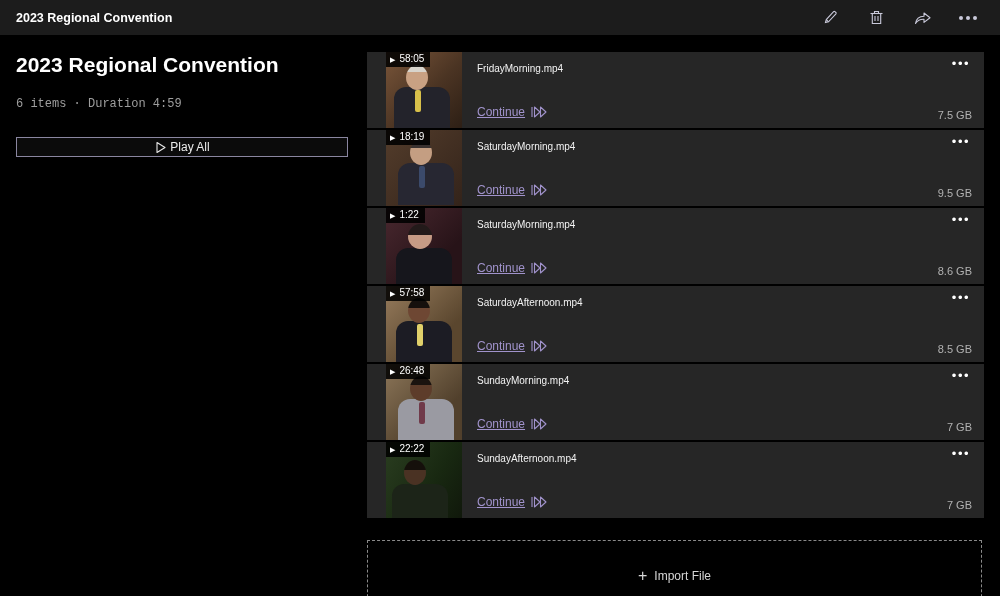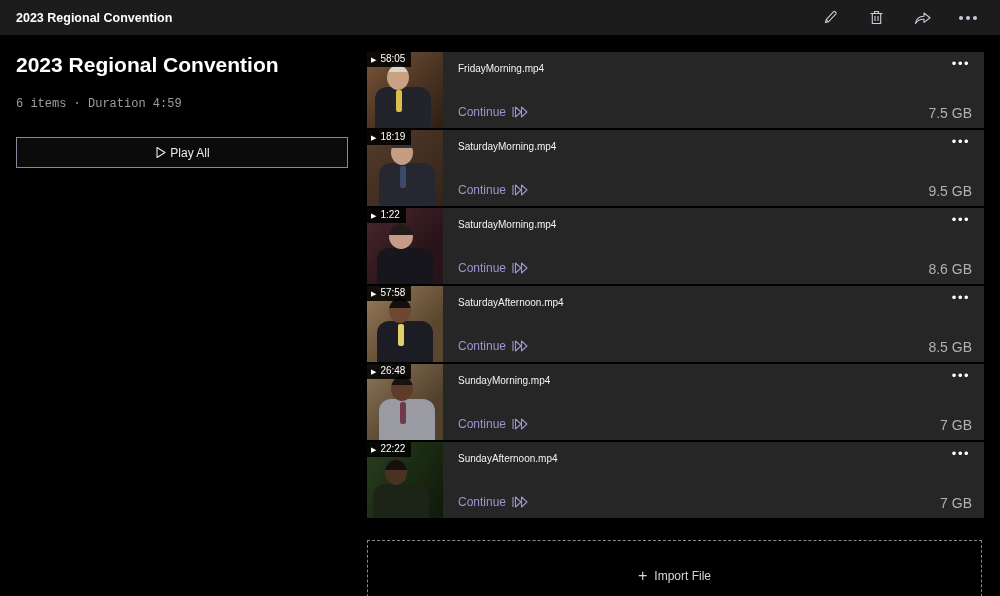--- a/index.html
+++ b/index.html
@@ -29,37 +29,37 @@
   .icon-btn svg { display: block; }
   .dots { display: flex; gap: 3px; align-items: center; }
   .dots span { width: 4px; height: 4px; border-radius: 50%; background: #c9c9da; display: block; }
 
   
   .left-panel { position: absolute; left: 16px; top: 52px; width: 334px; }
   .pl-title { font-size: 21px; font-weight: bold; color: #fff; line-height: 1.2; }
   .pl-summary { margin-top: 20px; font-size: 12px; color: #9e9e9e; font-family: Liberation Mono, monospace; }
   .pl-buttons { margin-top: 26px; display: flex; flex-direction: column; gap: 13px; }
   .pill-btn {
-    width: 332px; height: 31px;
+    width: 332px; height: 20px;
     background: #0b0b0b;
     border: 1px solid #8a86a0;
     color: #eaeaea; font-size: 12px;
     font-family: inherit;
     display: flex; align-items: center; justify-content: center; gap: 3px;
     cursor: pointer;
   }
   .pill-btn svg { display: block; }
 
   
   .list { position: absolute; left: 367px; top: 52px; width: 617px; }
   .row {
     position: relative; height: 76px; margin-bottom: 2px;
     background: #262626; display: flex; cursor: pointer;
   }
-  .thumb { position: relative; width: 76px; height: 76px; flex: none; overflow: hidden; }
+  .thumb { position: relative; width: 76px; height: 76px; flex: none; overflow: hidden; margin-left: 19px; }
   .badge {
     position: absolute; top: 0; left: 0; z-index: 3;
     background: rgba(0,0,0,0.88);
     display: flex; align-items: center; gap: 4px;
     padding: 2px 6px 3px 4px;
   }
   .badge .play-glyph { font-size: 7px; color: #fff; line-height: 1; }
   .badge .dur { font-size: 10px; color: #fff; line-height: 1; }
 
   .person-head { position: absolute; z-index: 2; width: 22px; height: 25px; border-radius: 50%; }
@@ -94,30 +94,30 @@
   .t6 { background: linear-gradient(120deg, #2a3d20, #182811 60%, #10180b); }
   .t6 .person-head { left: 18px; top: 18px; background: linear-gradient(#15100b 38%, #4a3223 40%); }
   .t6 .person-body { left: 6px; top: 42px; background: #1c2418; }
 
   .row-content { position: relative; flex: 1; }
   .row-title { position: absolute; left: 15px; top: 11px; font-size: 10px; color: #f2f2f2; font-weight: normal; }
   .continue-link {
     position: absolute; left: 15px; bottom: 9px;
     display: flex; align-items: center; gap: 6px;
     color: #a193cc; font-size: 12px; background: none; border: none;
-    font-family: inherit; cursor: pointer; padding: 0;
+    font-family: inherit; cursor: pointer; padding: 0; text-decoration: underline;
   }
   .continue-link svg { display: block; }
   .row-menu {
     position: absolute; right: 10px; top: 0px;
     background: none; border: none; cursor: pointer;
     color: #ffffff; font-size: 13px; letter-spacing: 1.5px; line-height: 20px;
     font-family: inherit; padding: 2px 4px;
   }
-  .row-size { position: absolute; right: 12px; bottom: 7px; font-size: 14px; color: #b2b2b2; }
+  .row-size { position: absolute; right: 12px; bottom: 7px; font-size: 11px; color: #b2b2b2; }
 
   
   .import-box {
     position: absolute; left: 367px; top: 540px; width: 615px; height: 72px;
     border: 1px dashed #8a8a8a;
     background: transparent;
     display: flex; align-items: center; justify-content: center; gap: 7px;
     color: #d6d6d6; font-size: 12px; font-family: inherit; cursor: pointer;
   }
   .plus-glyph { font-size: 16px; font-weight: 300; color: #d6d6d6; line-height: 1; }

